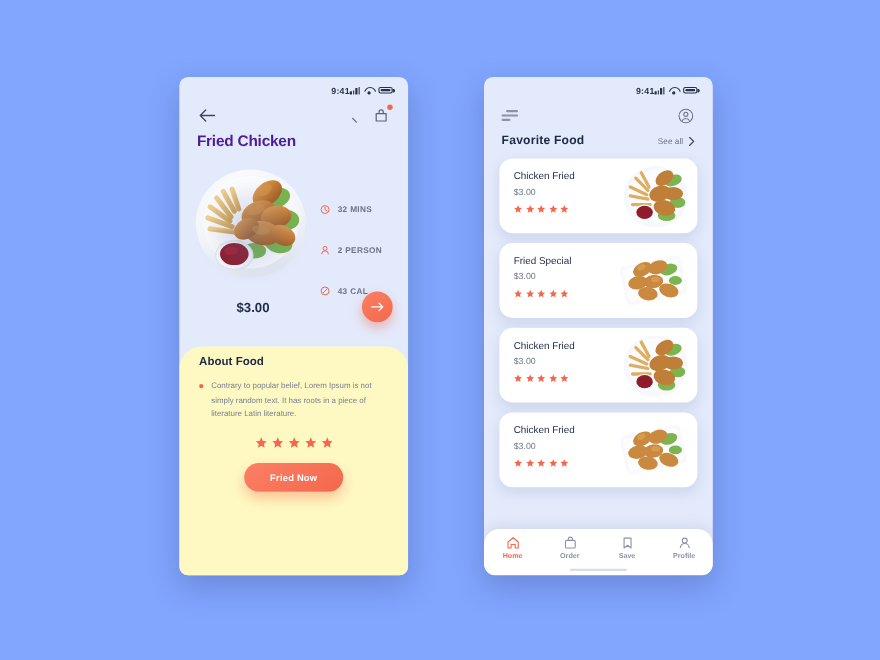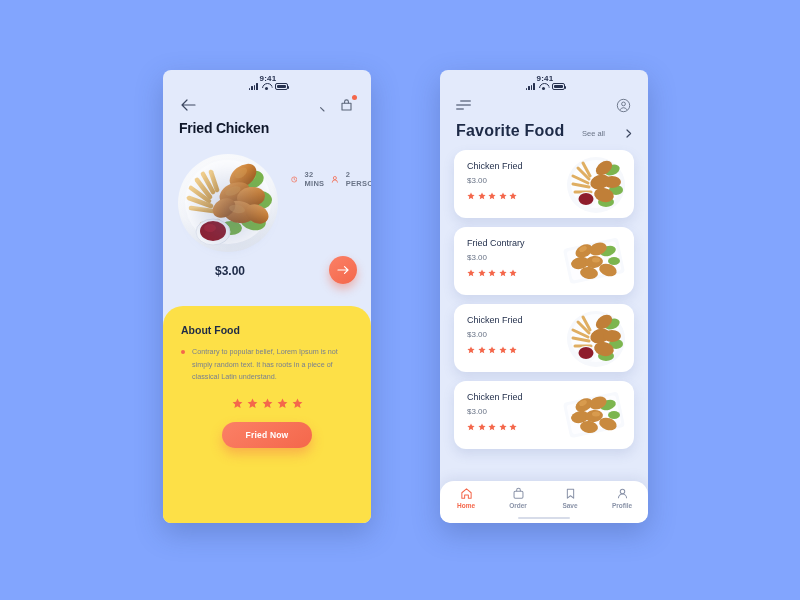--- a/index.html
+++ b/index.html
@@ -19,22 +19,22 @@
     width:208px;height:453px;
     border-radius:8px;
     overflow:hidden;
     box-shadow:0 10px 28px rgba(40,60,120,.28);
   }
   #phone-detail{left:163px;top:70px;background:#e3eafb;}
   #phone-list  {left:440px;top:70px;background:#e3eafb;border-radius:8px 8px 10px 10px;}
 
   
   .statusbar{
-    height:20px;display:flex;align-items:center;justify-content:flex-start;
-    padding:4px 14px 0 16px;box-sizing:border-box;flex-direction:column;
+    height:20px;display:flex;align-items:center;justify-content:flex-end;
+    padding:4px 14px 0 16px;box-sizing:border-box;
   }
   .status-time{font-size:8px;font-weight:700;color:#26314f;letter-spacing:.2px;}
   .status-icons{display:flex;align-items:center;gap:4px;}
   .sig{display:flex;align-items:flex-end;gap:1px;height:7px;}
   .sig i{display:block;width:1.5px;background:#26314f;border-radius:.5px;}
   .sig i:nth-child(1){height:2.5px}
   .sig i:nth-child(2){height:4px}
   .sig i:nth-child(3){height:5.5px}
   .sig i:nth-child(4){height:7px}
   .wifi{width:9px;height:7px;position:relative;}
@@ -54,49 +54,49 @@
   
   .det-nav{display:flex;align-items:center;justify-content:space-between;padding:6px 16px 0 16px;}
   .icon-btn{width:18px;height:18px;display:flex;align-items:center;justify-content:center;cursor:pointer;}
   .det-nav-right{display:flex;align-items:center;gap:10px;}
   .bag-wrap{position:relative;}
   .bag-badge{
     position:absolute;right:-2px;top:-1px;width:5px;height:5px;border-radius:50%;
     background:#f4674b;
   }
   .det-title{
-    margin:6px 16px 0 16px;font-size:14px;font-weight:700;color:#0f172a;
+    margin:6px 16px 0 16px;font-size:14px;font-weight:700;color:#4c1d95;
     letter-spacing:-.2px;
   }
 
   .det-hero{display:flex;align-items:flex-start;margin-top:6px;}
   .plate-wrap{width:118px;height:118px;margin-left:6px;position:relative;flex:0 0 auto;}
   .plate-shadow{
     position:absolute;left:12px;top:18px;width:96px;height:92px;border-radius:50%;
     background:radial-gradient(ellipse at 50% 55%, rgba(90,110,170,.30), rgba(90,110,170,0) 68%);
     filter:blur(4px);
   }
-  .metrics{margin-left:4px;margin-top:28px;display:flex;flex-direction:row;gap:4px;}
+  .metrics{margin-left:4px;margin-top:44px;display:flex;flex-direction:column;gap:28px;}
   .metric{display:flex;align-items:center;gap:7px;}
   .metric-label{font-size:7.5px;color:#6a7487;letter-spacing:.3px;font-weight:600;}
 
   .det-price-row{position:relative;height:48px;margin-top:-4px;}
   .det-price{
     position:absolute;left:52px;top:8px;font-size:12px;font-weight:700;color:#1d2a47;
   }
   .go-fab{
     position:absolute;right:14px;top:0;width:28px;height:28px;border-radius:50%;
     background:linear-gradient(145deg,#fb8066,#f4674b);
     display:flex;align-items:center;justify-content:center;cursor:pointer;
     box-shadow:0 5px 10px rgba(244,103,75,.42);
   }
 
   .about-card{
-    background:#fde047;border-radius:20px 20px 0 0;margin-top:2px;
-    height:224px;padding:18px 18px 0 18px;box-sizing:border-box;
+    background:#fef9c3;border-radius:20px 20px 0 0;margin-top:2px;
+    height:224px;padding:8px 18px 0 18px;box-sizing:border-box;
   }
   .about-title{font-size:10.5px;font-weight:700;color:#1d2a47;margin-bottom:10px;}
   .bullet-row{display:flex;gap:7px;margin-bottom:9px;}
   .bullet-dot{width:4px;height:4px;border-radius:50%;background:#f4674b;margin-top:4px;flex:0 0 auto;}
   .bullet-text{font-size:7.2px;line-height:1.75;color:#79808f;}
   .stars-row{display:flex;justify-content:center;gap:4px;margin-top:14px;}
   .order-btn{
     margin:13px auto 0 auto;width:90px;height:26px;border-radius:13px;
     background:linear-gradient(145deg,#fb8066,#f4674b);
     display:flex;align-items:center;justify-content:center;cursor:pointer;
@@ -106,22 +106,22 @@
 
   
   .list-nav{display:flex;align-items:center;justify-content:space-between;padding:6px 16px 0 16px;}
   .hamburger{display:flex;flex-direction:column;gap:2.5px;cursor:pointer;}
   .hamburger span{display:block;height:1.6px;background:#8a93a8;border-radius:1px;}
   .hamburger span:nth-child(1){width:11px;margin-left:4px;}
   .hamburger span:nth-child(2){width:15px;}
   .hamburger span:nth-child(3){width:8px;}
 
   .list-head{display:flex;align-items:baseline;justify-content:space-between;padding:8px 16px 0 16px;}
-  .list-title{font-size:16px;font-weight:700;color:#1d2a47;letter-spacing:.2px;}
-  .see-all{display:flex;align-items:center;gap:21px;font-size:7.5px;color:#6a7487;cursor:pointer;}
+  .list-title{font-size:11px;font-weight:700;color:#1d2a47;letter-spacing:.2px;}
+  .see-all{display:flex;align-items:center;gap:5px;font-size:7.5px;color:#6a7487;cursor:pointer;}
 
   .chips{display:flex;gap:8px;padding:10px 0 0 16px;overflow:hidden;}
   .chip{
     flex:0 0 auto;height:20px;border-radius:10px;background:#fff;
     display:flex;align-items:center;justify-content:center;padding:0 13px;
     font-size:7.5px;color:#6a7487;cursor:pointer;
     box-shadow:0 3px 7px rgba(80,100,160,.14);
   }
   .chip.active{
     background:linear-gradient(145deg,#fb8066,#f4674b);color:#fff;font-weight:700;
@@ -303,21 +303,21 @@
             <path d="M1 5 H11 M7.5 1.6 L11 5 L7.5 8.4" fill="none" stroke="#fff" stroke-width="1.2" stroke-linecap="round" stroke-linejoin="round"></path>
           </svg>
       </div>
     </div>
 
     <div class="about-card">
       <div class="about-title">About Food</div>
 
       <div class="bullet-row">
         <span class="bullet-dot"></span>
-        <span class="bullet-text">Contrary to popular belief, Lorem Ipsum is not simply random text. It has roots in a piece of classical Latin understand.</span>
+        <span class="bullet-text">Contrary to popular belief, Lorem Ipsum is not simply random text. It has roots in a piece of literature Latin literature.</span>
       </div>
 
       <div class="stars-row">
         <svg width="11" height="11" viewBox="0 0 12 12">
             <path d="M6 .6 L7.6 4.2 L11.4 4.6 L8.5 7.2 L9.4 11 L6 9 L2.6 11 L3.5 7.2 L.6 4.6 L4.4 4.2 Z" fill="#f4674b"></path>
           </svg>
         <svg width="11" height="11" viewBox="0 0 12 12">
             <path d="M6 .6 L7.6 4.2 L11.4 4.6 L8.5 7.2 L9.4 11 L6 9 L2.6 11 L3.5 7.2 L.6 4.6 L4.4 4.2 Z" fill="#f4674b"></path>
           </svg>
         <svg width="11" height="11" viewBox="0 0 12 12">
@@ -421,21 +421,21 @@
                 <ellipse cx="56" cy="30" rx="9" ry="6"></ellipse>
                 <ellipse cx="48" cy="43" rx="10" ry="7" transform="rotate(12 48 43)"></ellipse>
               </g>
             <ellipse cx="30" cy="48" rx="10" ry="8" fill="#f7f9fc"></ellipse>
               <ellipse cx="30" cy="47" rx="7.5" ry="6" fill="#8e1c2b"></ellipse>
           </svg>
         </div>
       </div>
 
       <div class="food-card">
-        <div class="food-name">Fried Contrary</div>
+        <div class="food-name">Fried Special</div>
         <div class="food-price">$3.00</div>
         <div class="food-stars">
           <svg width="8" height="8" viewBox="0 0 12 12">
               <path d="M6 .6 L7.6 4.2 L11.4 4.6 L8.5 7.2 L9.4 11 L6 9 L2.6 11 L3.5 7.2 L.6 4.6 L4.4 4.2 Z" fill="#f4674b"></path>
             </svg>
           <svg width="8" height="8" viewBox="0 0 12 12">
               <path d="M6 .6 L7.6 4.2 L11.4 4.6 L8.5 7.2 L9.4 11 L6 9 L2.6 11 L3.5 7.2 L.6 4.6 L4.4 4.2 Z" fill="#f4674b"></path>
             </svg>
           <svg width="8" height="8" viewBox="0 0 12 12">
               <path d="M6 .6 L7.6 4.2 L11.4 4.6 L8.5 7.2 L9.4 11 L6 9 L2.6 11 L3.5 7.2 L.6 4.6 L4.4 4.2 Z" fill="#f4674b"></path>

